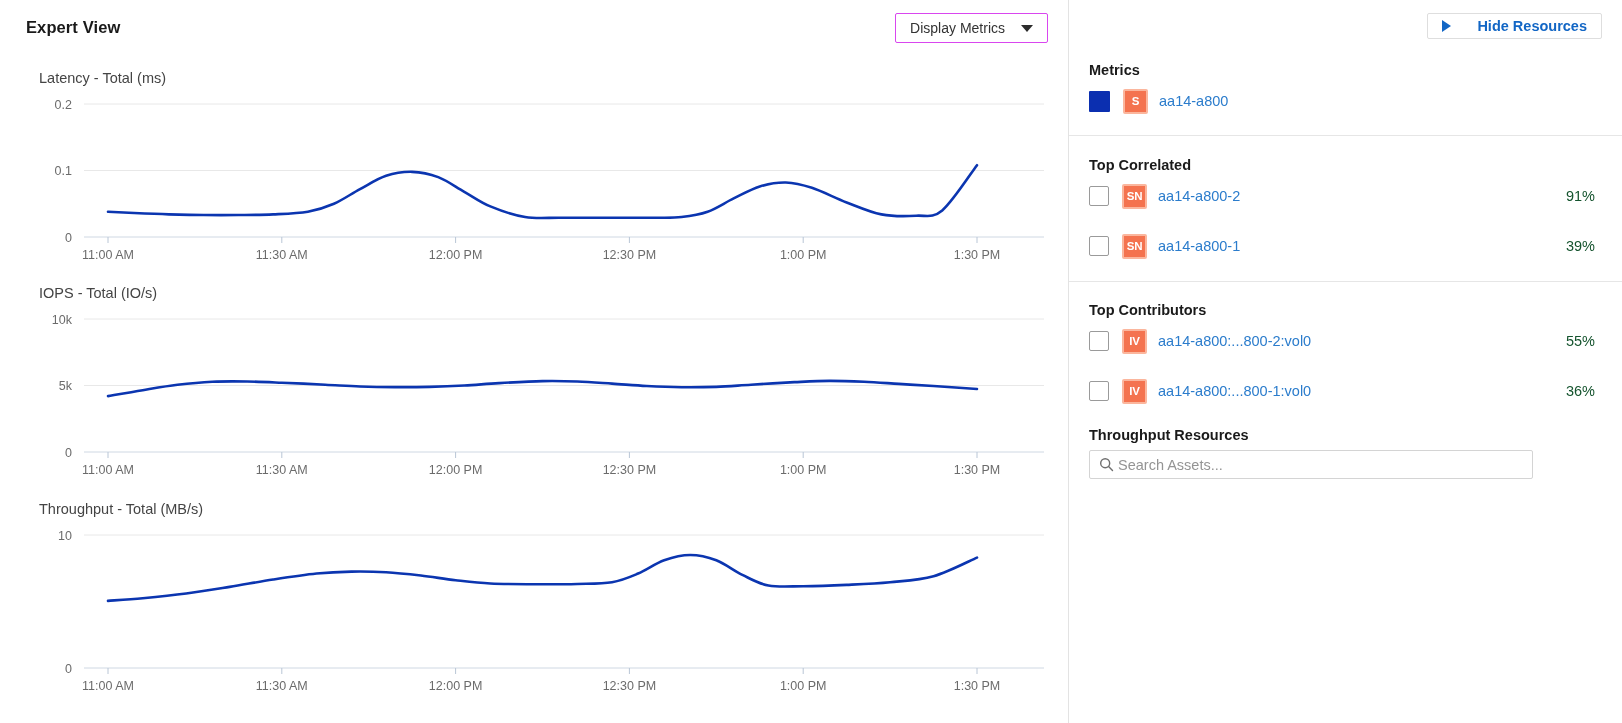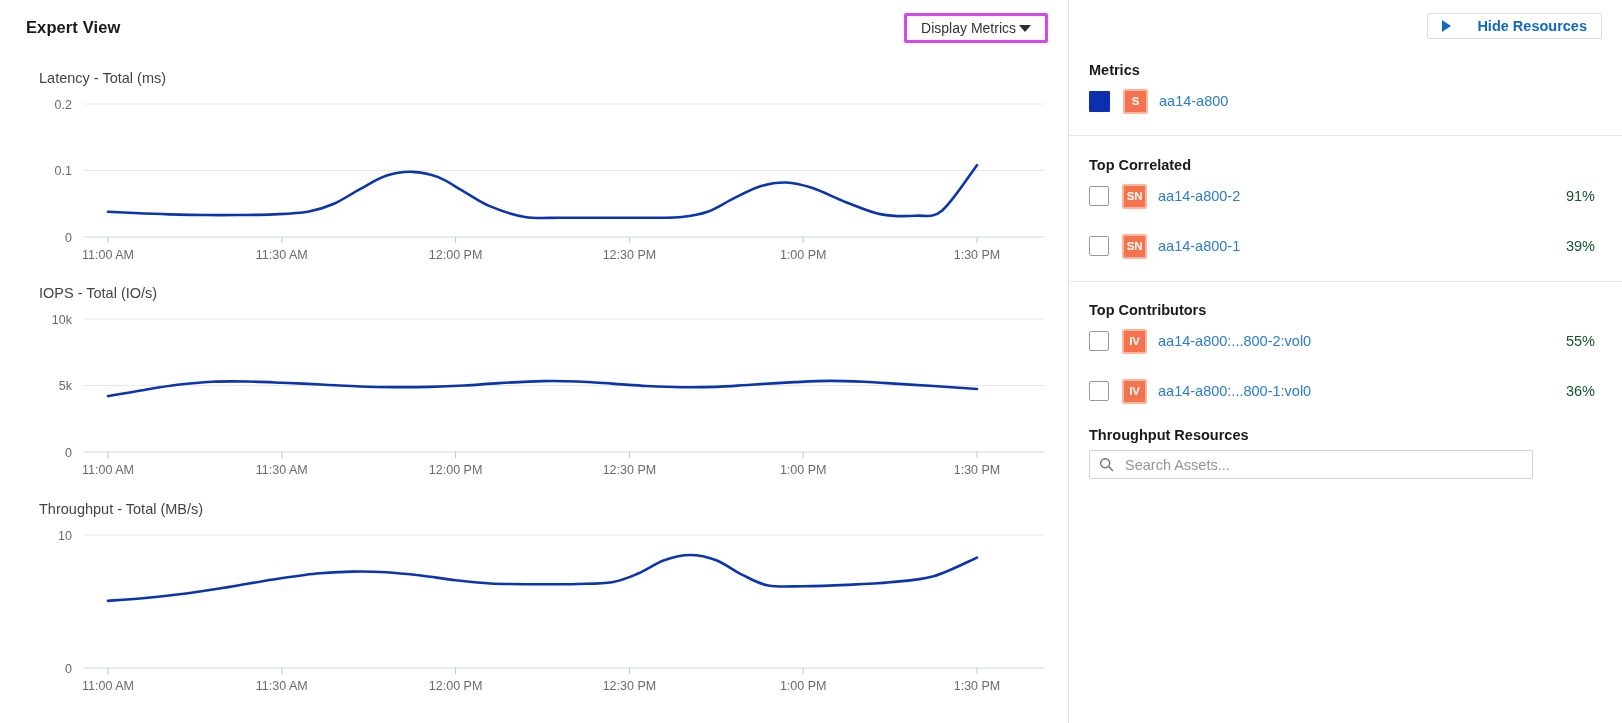--- a/index.html
+++ b/index.html
@@ -25,22 +25,22 @@
     position: absolute; left: 0; top: 0; width: 1068px; height: 58px;
   }
   .page-title {
     position: absolute; left: 26px; top: 18px;
     font-size: 16.5px; font-weight: bold; color: #1a1a1a;
     letter-spacing: 0.1px;
   }
   .display-metrics-btn {
     position: absolute; right: 20px; top: 13px;
     height: 30px; padding: 0 14px;
-    display: flex; align-items: center; gap: 3px;
-    border: 3px solid #d946ef; background: #ffffff;
+    display: flex; align-items: center; gap: 16px;
+    border: 1px solid #d946ef; background: #ffffff;
     border-radius: 2px; cursor: pointer;
     font-size: 14px; color: #333333;
   }
   .display-metrics-btn .caret {
     width: 0; height: 0; border-left: 6px solid transparent;
     border-right: 6px solid transparent; border-top: 7px solid #2c2c2c;
   }
 
   
   .chart-block { position: absolute; left: 0; width: 1068px; }
@@ -114,21 +114,21 @@
   .res-name {
     margin-left: 11px; font-size: 14.5px; color: #2b7ccc;
     cursor: pointer; white-space: nowrap;
   }
   .res-pct {
     margin-left: auto; font-size: 14.5px; color: #14532d; padding-right: 8px;
   }
   .search-box {
     position: absolute; left: 20px; height: 29px; width: 444px;
     border: 1px solid #d4d4d4; background: #ffffff; border-radius: 2px;
-    display: flex; align-items: center; padding: 0 9px; gap: 9px;
+    display: flex; align-items: center; padding: 0 9px; gap: 2px;
   }
   .search-box input {
     border: none; outline: none; flex: 1; height: 100%;
     font-size: 14.5px; color: #333; background: transparent;
     font-family: "Liberation Sans", sans-serif;
   }
   .search-box input::placeholder { color: #949494; }
 </style>
 </head>
 <body>

